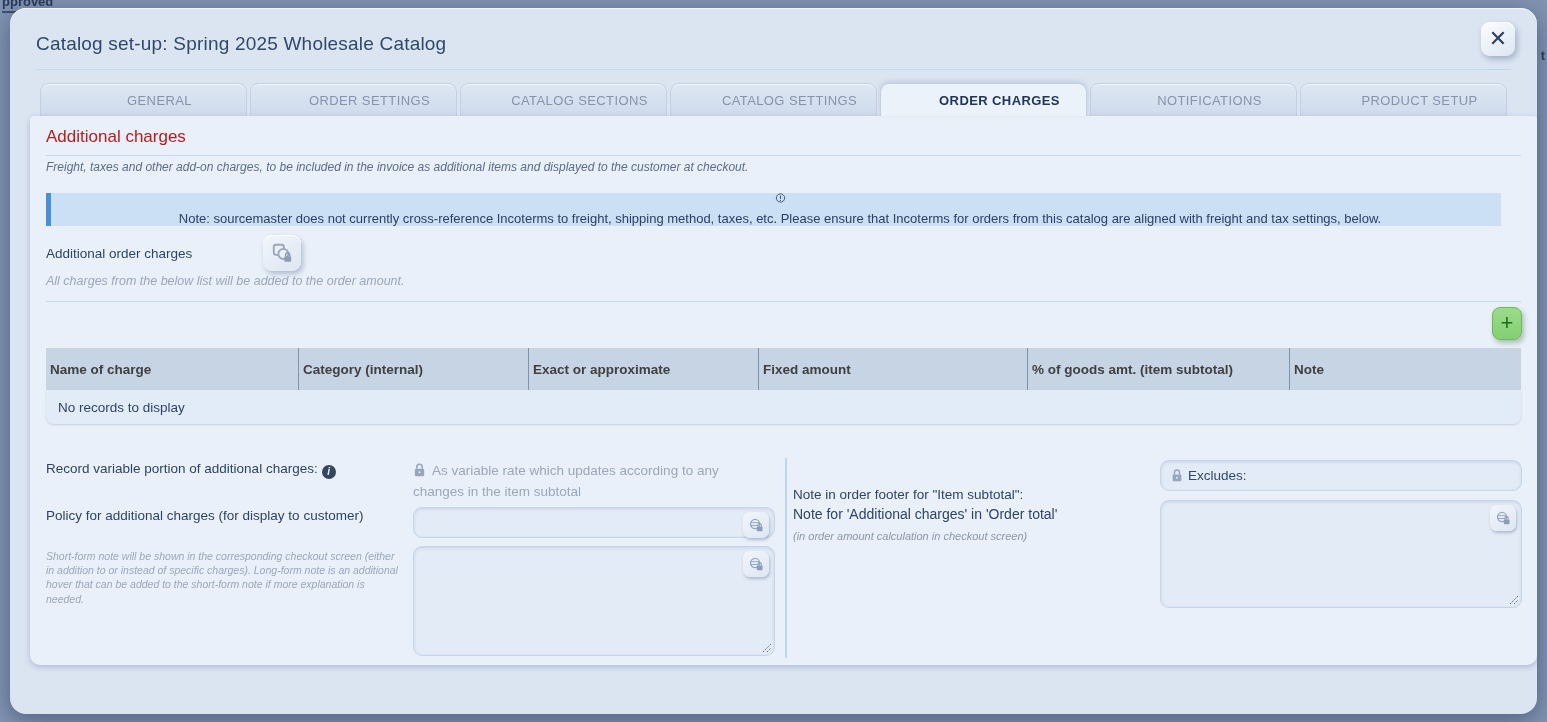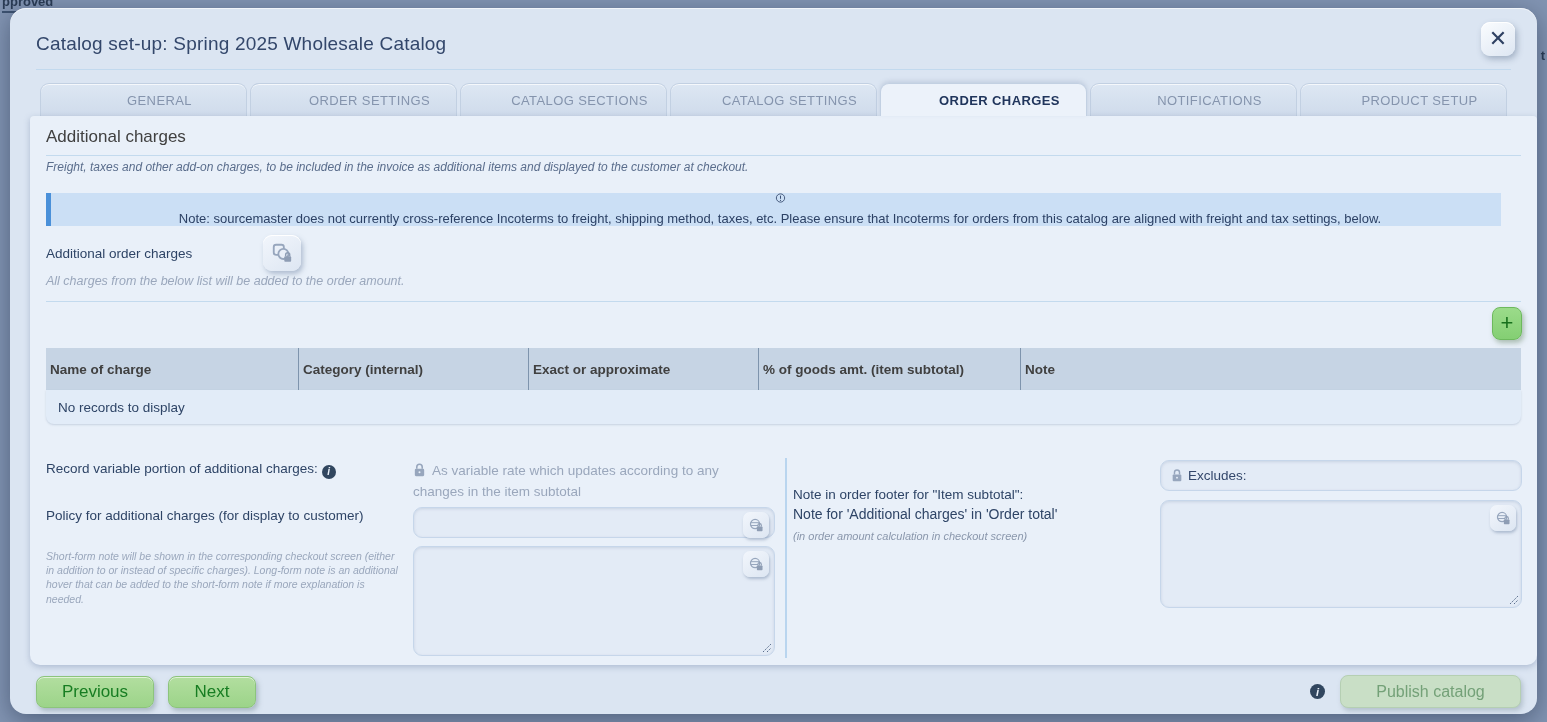--- a/index.html
+++ b/index.html
@@ -45,21 +45,21 @@
     background:#ecf2fa; color:#20355c; font-weight:bold;
     box-shadow:0 -2px 4px rgba(120,140,170,.25);
     position:relative; z-index:2;
   }
 
   .panel {
     position:absolute; left:20px; top:108px; width:1507px; height:549px;
     background:#e9f0f9; border-radius:4px 4px 10px 10px;
     box-shadow:0 2px 6px rgba(90,110,150,.35);
   }
-  .section-heading { position:absolute; left:16px; top:11px; font-size:17px; color:#404040; }
+  .section-heading { position:absolute; left:16px; top:11px; font-size:17px; color:#b91c1c; }
   .rule { position:absolute; left:16px; right:16px; height:1px; background:#c3daee; }
   .r1 { top:39px; } .r2 { top:185px; }
   .section-subtitle {
     position:absolute; left:16px; top:44px; right:16px;
     font-size:12px; font-style:italic; color:#5a6d8c;
   }
   .note-strip {
     position:absolute; left:16px; top:77px; right:36px; height:33px;
     background:#cbdff5; border-left:5px solid #4a90d9;
     display:flex; align-items:center; gap:8px; padding-left:8px;
@@ -209,20 +209,21 @@
 
     <div class="add-btn">
       <span>+</span>
     </div>
 
     <div class="grid-table">
       <div class="grid-head">
         <div class="cell c0">Name of charge</div>
         <div class="cell c1">Category (internal)</div>
         <div class="cell c2">Exact or approximate</div>
+        <div class="cell c3">Fixed amount</div>
         <div class="cell c4">% of goods amt. (item subtotal)</div>
         <div class="cell c5">Note</div>
       </div>
       <div class="grid-empty">No records to display</div>
     </div>
 
     <div class="form-label lbl-variable">
       <span>Record variable portion of additional charges:</span><span class="inline-info">i</span>
     </div>
     <div class="variable-value">
@@ -293,20 +294,14 @@
         </svg>
       </div>
       <svg class="resize-handle" viewBox="0 0 12 12">
         <line x1="3" y1="11" x2="11" y2="3" stroke="#5a6d8c" stroke-width="1" stroke-dasharray="1.5 1"></line>
         <line x1="7" y1="11" x2="11" y2="7" stroke="#5a6d8c" stroke-width="1" stroke-dasharray="1.5 1"></line>
       </svg>
     </div>
 
   </div>
 
-  <div class="footer">
-    <div class="btn-green btn-prev">Previous</div>
-    <div class="btn-green btn-next">Next</div>
-    <div class="info-dot">i</div>
-    <div class="btn-publish">Publish catalog</div>
-  </div>
 
 </div>
 
 </body></html>

